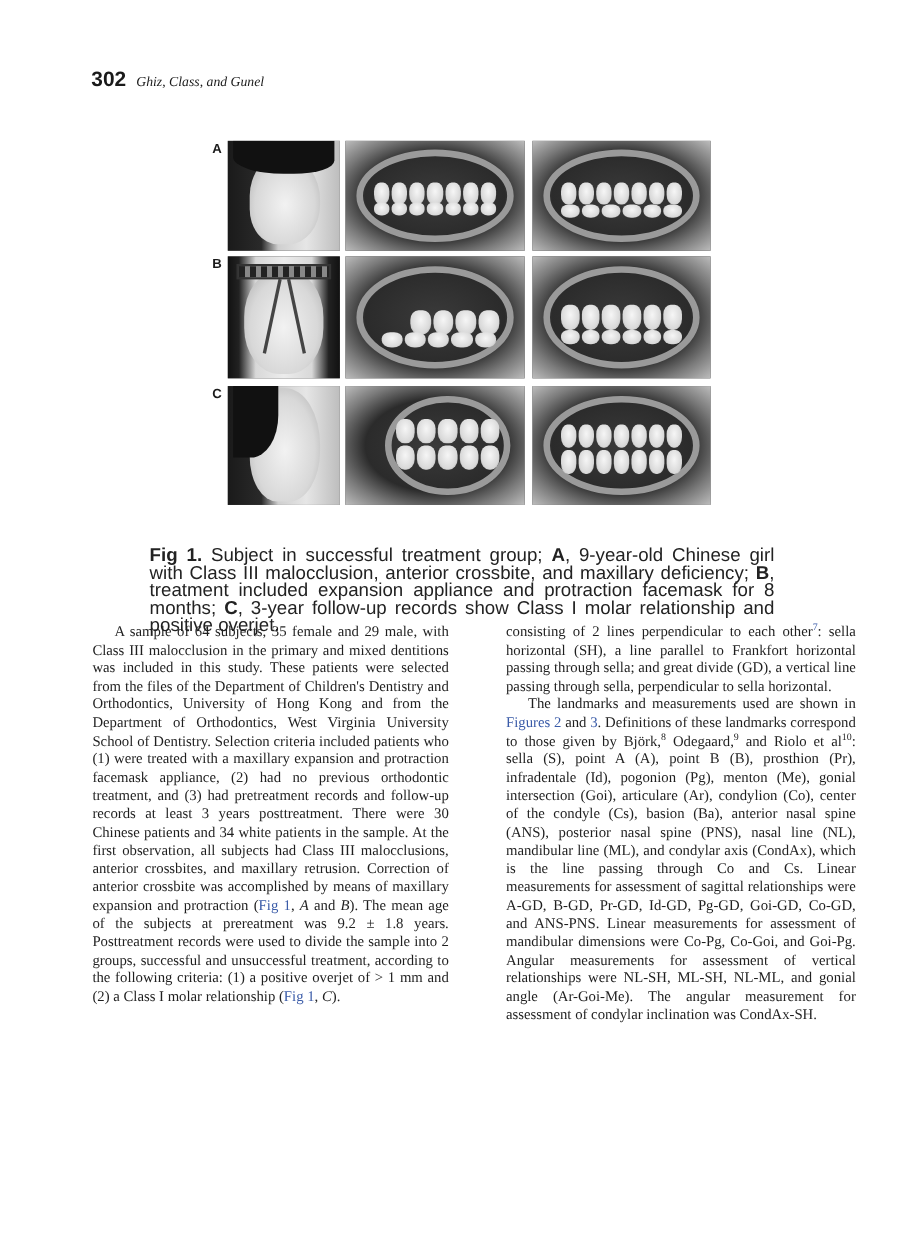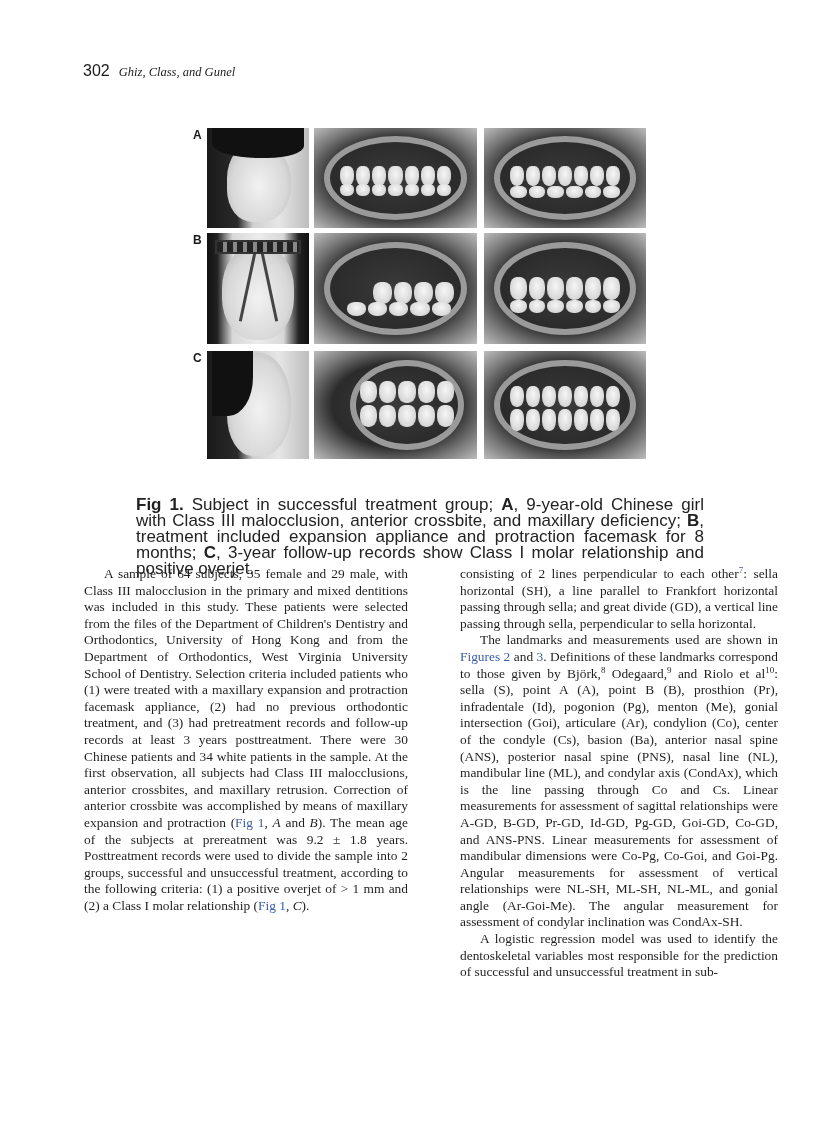--- a/index.html
+++ b/index.html
@@ -1,19 +1,19 @@
 <!DOCTYPE html>
 <html><head>
 <meta charset="utf-8">
 <style>
   html, body { margin: 0; padding: 0; background: #ffffff; }
   body { width: 838px; height: 1122px; position: relative; overflow: hidden; color: #1a1a1a; }
   .running-head { position: absolute; left: 83px; top: 62px; width: 672px; height: 30px; }
   .rh-left { position: absolute; left: 0; top: 0; font-family: "Liberation Serif", serif; font-size: 12.5px; }
-  .rh-page { font-family: "Liberation Sans", sans-serif; font-weight: normal; font-size: 16px; margin-right: 6px; }
+  .rh-page { font-family: "Liberation Sans", sans-serif; font-weight: bold; font-size: 19px; margin-right: 6px; }
   .rh-authors { font-style: italic; }
   .rh-right { position: absolute; right: 0; top: 0; text-align: right; font-family: "Liberation Serif", serif; font-style: italic; font-size: 11.5px; line-height: 14px; }
 
   .figure { position: absolute; left: 190px; top: 128px; width: 460px; height: 332px; }
   .fig-row { position: absolute; left: 0; width: 460px; }
   .fig-label { position: absolute; left: 3px; top: 0; font-family: "Liberation Sans", sans-serif; font-weight: bold; font-size: 12px; }
   .panel { position: absolute; top: 0; background: #555; overflow: hidden; }
   .panel.face { left: 17px; width: 102px; }
   .panel.mouth1 { left: 124px; width: 163px; }
   .panel.mouth2 { left: 294px; width: 162px; }
@@ -211,14 +211,13 @@
   <b>Fig 1.</b><span> Subject in successful treatment group; </span><b>A</b><span>, 9-year-old Chinese girl with Class III malocclusion, anterior crossbite, and maxillary deficiency; </span><b>B</b><span>, treatment included expansion appliance and protraction facemask for 8 months; </span><b>C</b><span>, 3-year follow-up records show Class I molar relationship and positive overjet.</span>
 </div>
 
 <div class="col left">
   <p class="para"><span>A sample of 64 subjects, 35 female and 29 male, with Class III malocclusion in the primary and mixed dentitions was included in this study. These patients were selected from the files of the Department of Children's Dentistry and Orthodontics, University of Hong Kong and from the Department of Orthodontics, West Virginia University School of Dentistry. Selection criteria included patients who (1) were treated with a maxillary expansion and protraction facemask appliance, (2) had no previous orthodontic treatment, and (3) had pretreatment records and follow-up records at least 3 years posttreatment. There were 30 Chinese patients and 34 white patients in the sample. At the first observation, all subjects had Class III malocclusions, anterior crossbites, and maxillary retrusion. Correction of anterior crossbite was accomplished by means of maxillary expansion and protraction (</span><span class="link">Fig 1</span><span>, </span><i>A</i><span> and </span><i>B</i><span>). The mean age of the subjects at prereatment was 9.2 ± 1.8 years. Posttreatment records were used to divide the sample into 2 groups, successful and unsuccessful treatment, according to the following criteria: (1) a positive overjet of &gt; 1 mm and (2) a Class I molar relationship (</span><span class="link">Fig 1</span><span>, </span><i>C</i><span>).</span></p>
 </div>
 
 <div class="col right">
   <p class="para noindent"><span>consisting of 2 lines perpendicular to each other</span><sup class="link">7</sup><span>: sella horizontal (SH), a line parallel to Frankfort horizontal passing through sella; and great divide (GD), a vertical line passing through sella, perpendicular to sella horizontal.</span></p>
   <p class="para"><span>The landmarks and measurements used are shown in </span><span class="link">Figures 2</span><span> and </span><span class="link">3</span><span>. Definitions of these landmarks correspond to those given by Björk,</span><sup>8</sup><span> Odegaard,</span><sup>9</sup><span> and Riolo et al</span><sup>10</sup><span>: sella (S), point A (A), point B (B), prosthion (Pr), infradentale (Id), pogonion (Pg), menton (Me), gonial intersection (Goi), articulare (Ar), condylion (Co), center of the condyle (Cs), basion (Ba), anterior nasal spine (ANS), posterior nasal spine (PNS), nasal line (NL), mandibular line (ML), and condylar axis (CondAx), which is the line passing through Co and Cs. Linear measurements for assessment of sagittal relationships were A-GD, B-GD, Pr-GD, Id-GD, Pg-GD, Goi-GD, Co-GD, and ANS-PNS. Linear measurements for assessment of mandibular dimensions were Co-Pg, Co-Goi, and Goi-Pg. Angular measurements for assessment of vertical relationships were NL-SH, ML-SH, NL-ML, and gonial angle (Ar-Goi-Me). The angular measurement for assessment of condylar inclination was CondAx-SH.</span></p>
-  <p class="para">A logistic regression model was used to identify the dentoskeletal variables most responsible for the prediction of successful and unsuccessful treatment in sub-</p>
 </div>
 
 </body></html>

